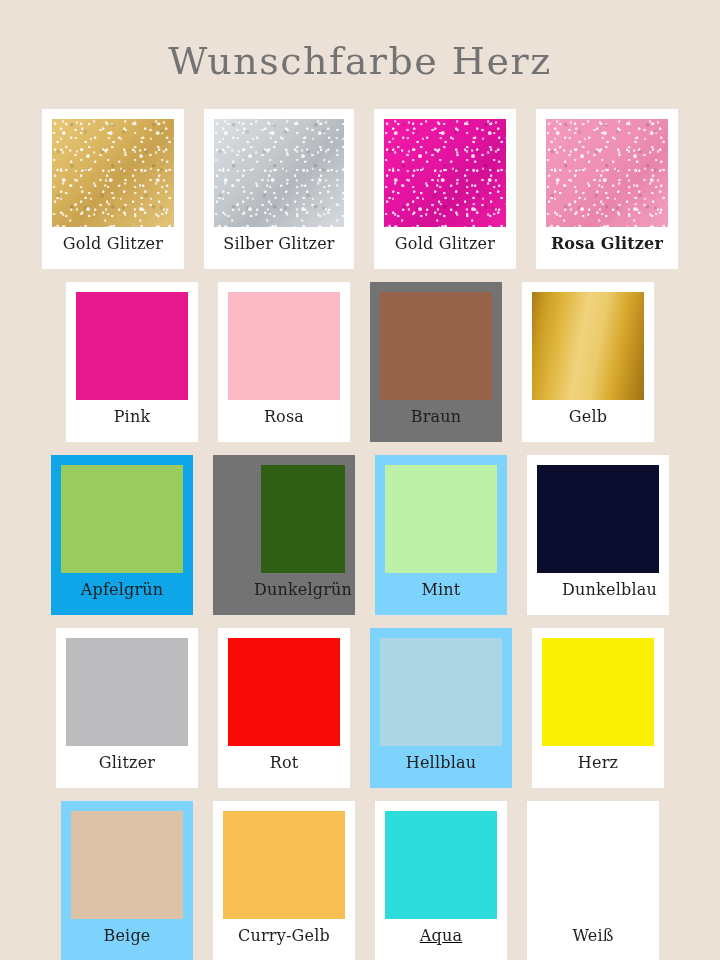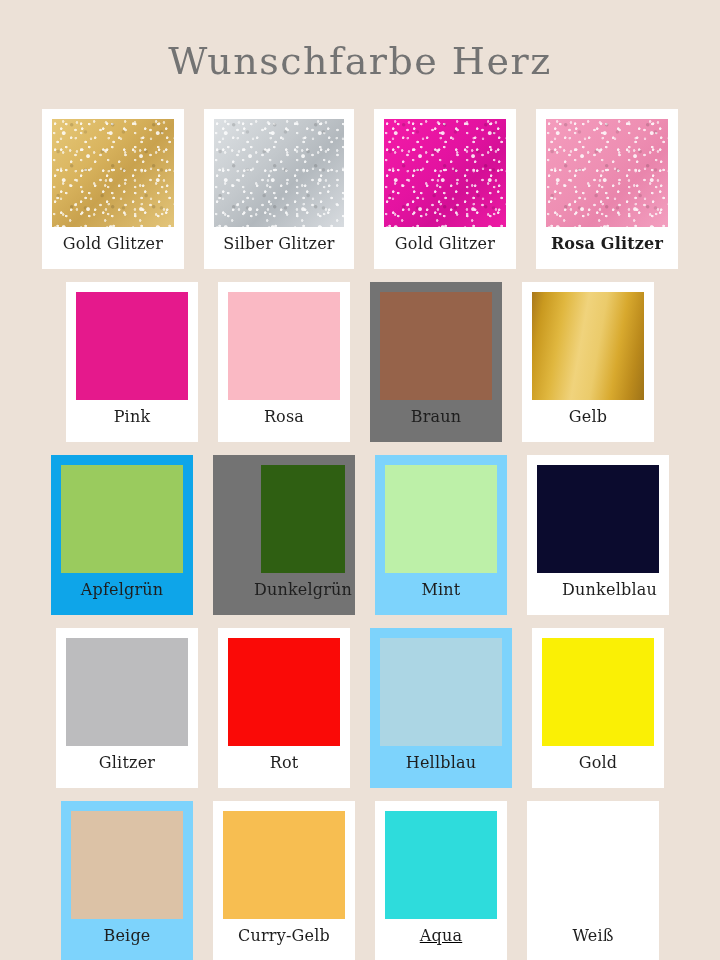--- a/index.html
+++ b/index.html
@@ -209,21 +209,21 @@
       <div class="card w-md" style="background: rgb(255, 255, 255);">
         <div class="swatch" style="background: rgb(250, 10, 7);"></div>
         <div class="label">Rot</div>
       </div>
       <div class="card w-lg" style="background: #7dd3fc;">
         <div class="swatch" style="background: rgb(172, 214, 228);"></div>
         <div class="label">Hellblau</div>
       </div>
       <div class="card w-md" style="background: rgb(255, 255, 255);">
         <div class="swatch" style="background: rgb(250, 240, 5);"></div>
-        <div class="label">Gold</div>
+        <div class="label">Herz</div>
       </div>
     </div>
 
     <div class="row">
       <div class="card w-md" style="background: #7dd3fc;">
         <div class="swatch" style="background: rgb(220, 194, 166);"></div>
         <div class="label">Beige</div>
       </div>
       <div class="card w-lg" style="background: rgb(255, 255, 255);">
         <div class="swatch" style="background: rgb(247, 190, 81);"></div>

